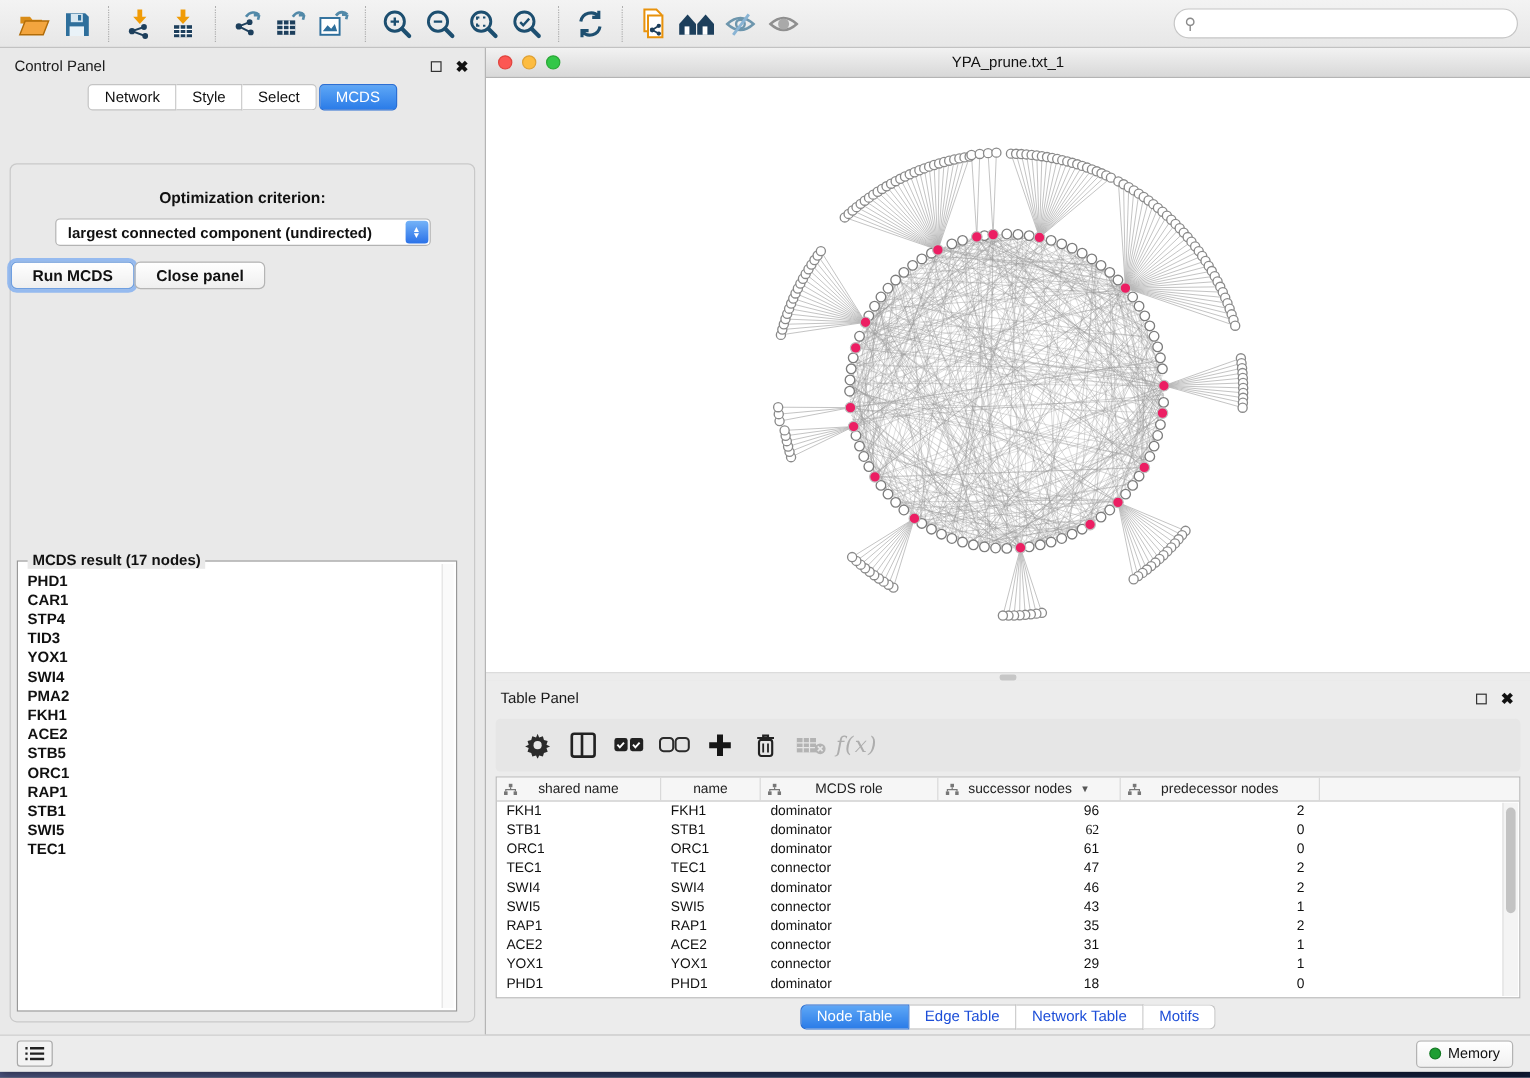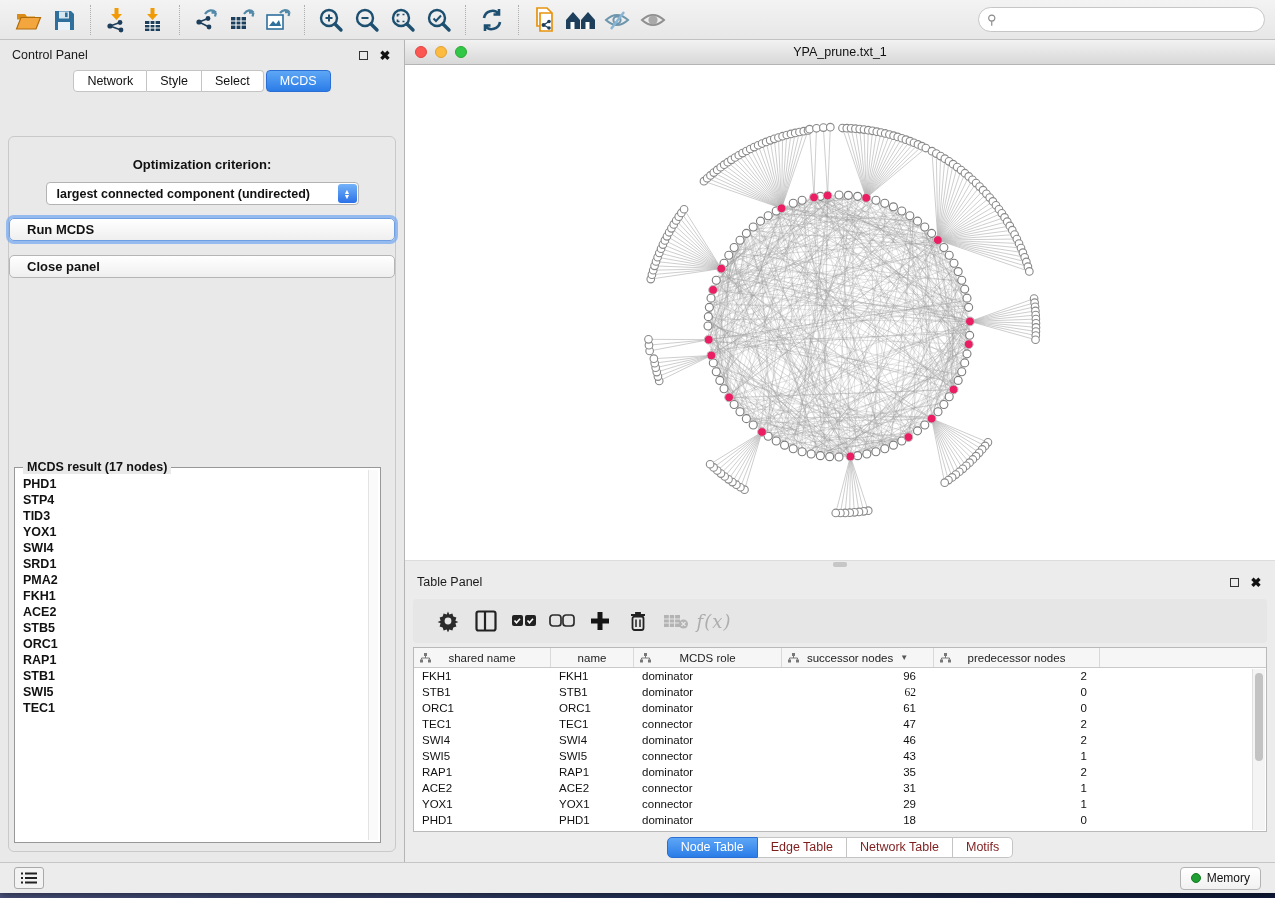--- a/index.html
+++ b/index.html
@@ -54,21 +54,21 @@
   .cp-content { position:absolute; left:8px; right:8px; top:96px; bottom:10px;
     background:#e9e9e9; border:1px solid #c9c9c9; border-radius:6px;font-weight:bold; }
   .opt-label { text-align:center; font-size:13px; color:#111; margin-top:20px; }
   .dropdown { margin:10px auto 0; width:313px; height:23px; background:#fff;
     border:1px solid #b3b3b3; border-radius:4px; position:relative;
     display:flex; align-items:center; font-size:12.5px; color:#111; padding:0 26px 0 10px;text-align:center; }
   .dd-stepper { position:absolute; right:1px; top:1px; width:19px; height:19px;
     border-radius:3px; background:linear-gradient(#74b3f8,#2a71e8);
     display:flex; flex-direction:column; align-items:center; justify-content:center;
     color:#fff; font-size:7px; line-height:5px; }
-  .btn-row { display:flex; gap:14px; margin-top:13px;flex-direction:column; }
+  .btn-row { display:flex; gap:0; margin-top:13px; }
   .pbtn { height:23px; padding:0 17px; background:linear-gradient(#ffffff,#efefef);
     border:1px solid #b5b5b5; border-radius:5px; font-size:13px; color:#111;
     display:flex; align-items:center; }
   .pbtn.focused { box-shadow:0 0 0 3px rgba(120,170,240,.75); border-color:#6f9fe0; }
 
   .result-group { position:absolute; left:5px; right:14px; top:330px; bottom:8px;
     border:1px solid #989898; background:#fff; }
   .result-legend { position:absolute; top:-8px; left:8px; background:#e9e9e9;
     padding:0 4px; font-size:12.5px; color:#111; }
   .result-list { position:absolute; inset:8px 13px 2px 2px; overflow:hidden;
@@ -120,21 +120,21 @@
   .td.num1 { text-align:right; padding-right:18px; }
   .td.num2 { text-align:right; padding-right:13px; }
   .tbody-scroll { position:absolute; top:21px; bottom:1px; right:1px; width:13px;
     background:#f4f4f4; border-left:1px solid #e0e0e0; }
   .tbody-scroll .thumb { position:absolute; left:2px; right:2px; top:4px; height:88px;
     background:#c3c3c3; border-radius:5px; }
 
   .tp-tabs { height:30px; flex:0 0 30px; display:flex; justify-content:center;
     align-items:center; }
   .tp-tab { height:21px; padding:0 13px; background:#fff; border:1px solid #c4c4c4;
-    border-left-width:0; font-size:12.5px; color:#7f1d1d; display:flex; align-items:center; }
+    border-left-width:0; font-size:12.5px; color:#1d4ed8; display:flex; align-items:center; }
   .tp-tab:last-child { border-radius:0 5px 5px 0; }
   .tp-tab.active { background:linear-gradient(#5ea7f6,#2b7ce8); color:#fff;
     border:1px solid #2b6fd4; border-left-width:1px; border-radius:5px 0 0 5px; }
 
   
   .status-bar { height:31px; flex:0 0 31px; background:#ececec; border-top:1px solid #c6c6c6;
     display:flex; align-items:center; padding:0 14px; }
   .list-btn { width:30px; height:22px; background:#f3f3f3; border:1px solid #a9a9a9;
     border-radius:3px; display:flex; align-items:center; justify-content:center; }
   .memory-btn { margin-left:auto; height:23px; background:linear-gradient(#ffffff,#f1f1f1);
@@ -308,25 +308,25 @@
           </span>
         </div>
         <div class="btn-row">
           <div class="pbtn focused">Run MCDS</div>
           <div class="pbtn">Close panel</div>
         </div>
         <div class="result-group">
           <div class="result-legend">MCDS result (17 nodes)</div>
           <div class="result-list">
               <div class="result-item">PHD1</div>
+              <div class="result-item">CAR1</div>
               <div class="result-item">STP4</div>
               <div class="result-item">TID3</div>
               <div class="result-item">YOX1</div>
               <div class="result-item">SWI4</div>
-              <div class="result-item">SRD1</div>
               <div class="result-item">PMA2</div>
               <div class="result-item">FKH1</div>
               <div class="result-item">ACE2</div>
               <div class="result-item">STB5</div>
               <div class="result-item">ORC1</div>
               <div class="result-item">RAP1</div>
               <div class="result-item">STB1</div>
               <div class="result-item">SWI5</div>
               <div class="result-item">TEC1</div>
             </div>

